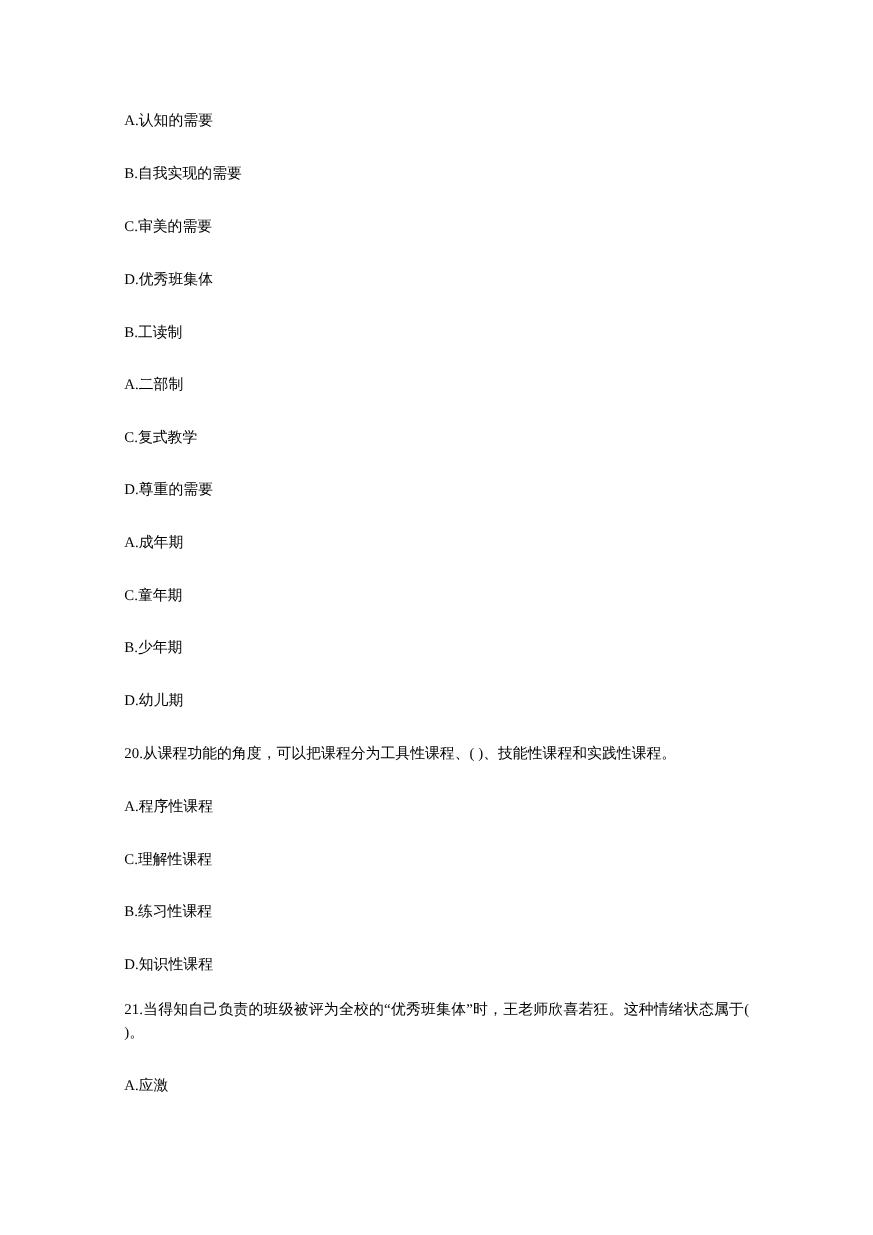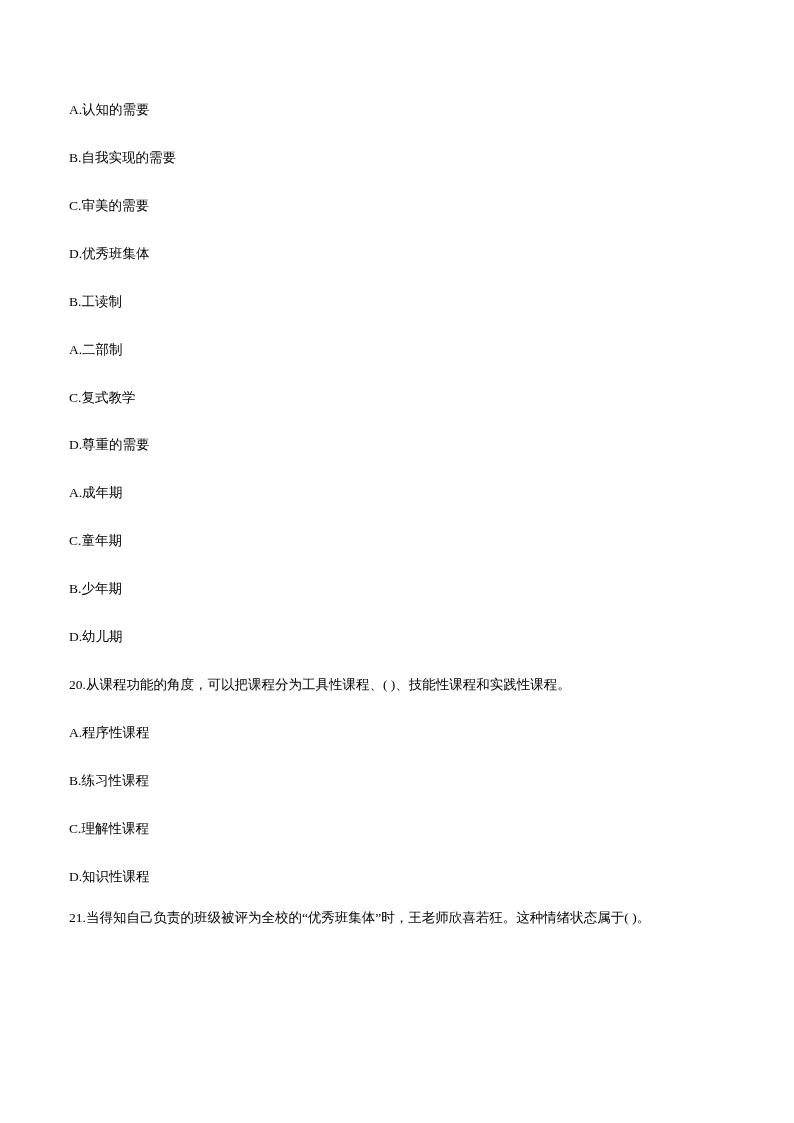--- a/index.html
+++ b/index.html
@@ -11,21 +11,21 @@
     width: 794px;
     height: 1123px;
     font-family: "Liberation Serif", "DejaVu Serif", serif;
     color: #000000;
   }
   .page {
     position: relative;
     width: 794px;
     height: 1123px;
     box-sizing: border-box;
-    padding: 100px 113px 60px 69px;
+    padding: 100px 113px 60px 113px;
     background: #ffffff;
   }
   .doc-body {
     font-size: 13.5px;
     line-height: 1.55;
   }
   .opt {
     margin: 0 0 27px 0;
     text-align: left;
   }
@@ -54,20 +54,21 @@
     <p class="opt">C.复式教学</p>
     <p class="opt">D.尊重的需要</p>
 
     <p class="opt">A.成年期</p>
     <p class="opt">C.童年期</p>
     <p class="opt">B.少年期</p>
     <p class="opt">D.幼儿期</p>
 
     <p class="q">20.从课程功能的角度，可以把课程分为工具性课程、( )、技能性课程和实践性课程。</p>
     <p class="opt">A.程序性课程</p>
+    <p class="opt">C.理解性课程</p>
     <p class="opt">B.练习性课程</p>
-    <p class="opt">C.理解性课程</p>
     <p class="opt last-opt">D.知识性课程</p>
 
     <p class="q">21.当得知自己负责的班级被评为全校的“优秀班集体”时，王老师欣喜若狂。这种情绪状态属于( )。</p>
+    <p class="opt">A.应激</p>
 
   </div>
 </div>
 
 </body></html>

